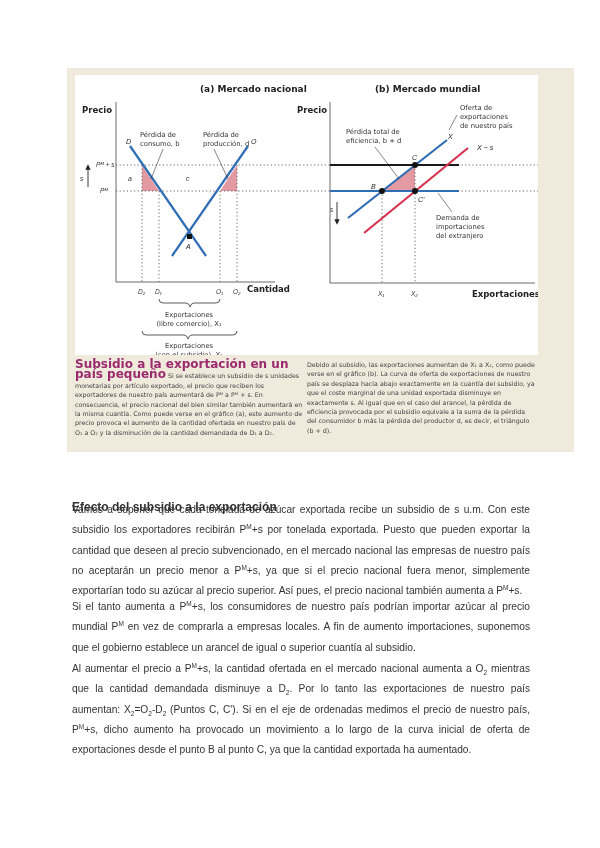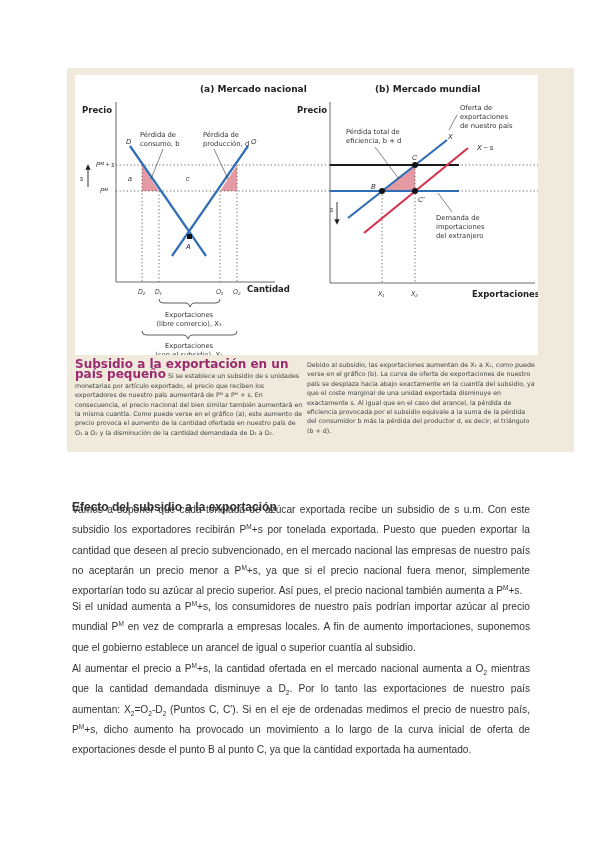--- a/index.html
+++ b/index.html
@@ -139,15 +139,15 @@
   </div>
   <div class="caption right">
     <span>Debido al subsidio, las exportaciones aumentan de X₁ a X₂, como puede verse en el gráfico (b). La curva de oferta de exportaciones de nuestro país se desplaza hacia abajo exactamente en la cuantía del subsidio, ya que el coste marginal de una unidad exportada disminuye en exactamente s. Al igual que en el caso del arancel, la pérdida de eficiencia provocada por el subsidio equivale a la suma de la pérdida del consumidor b más la pérdida del productor d, es decir, el triángulo (b + d).</span>
   </div>
 </div>
 
 <div class="body heading">Efecto del subsidio a la exportación</div>
 
 <div class="body para p1"><span>Vamos a suponer que cada tonelada de azúcar exportada recibe un subsidio de s u.m. Con este subsidio los exportadores recibirán P</span><sup>M</sup><span>+s por tonelada exportada. Puesto que pueden exportar la cantidad que deseen al precio subvencionado, en el mercado nacional las empresas de nuestro país no aceptarán un precio menor a P</span><sup>M</sup><span>+s, ya que si el precio nacional fuera menor, simplemente exportarían todo su azúcar al precio superior. Así pues, el precio nacional también aumenta a P</span><sup>M</sup><span>+s.</span></div>
 
-<div class="body para p2"><span>Si el unidad aumenta a P</span><sup>M</sup><span>+s, los consumidores de nuestro país podrían importar azúcar al precio mundial P</span><sup>M</sup><span> en vez de comprarla a empresas locales. A fin de aumento importaciones, suponemos que el gobierno establece un arancel de igual o superior cuantía al subsidio.</span></div>
+<div class="body para p2"><span>Si el tanto aumenta a P</span><sup>M</sup><span>+s, los consumidores de nuestro país podrían importar azúcar al precio mundial P</span><sup>M</sup><span> en vez de comprarla a empresas locales. A fin de aumento importaciones, suponemos que el gobierno establece un arancel de igual o superior cuantía al subsidio.</span></div>
 
 <div class="body para p3"><span>Al aumentar el precio a P</span><sup>M</sup><span>+s, la cantidad ofertada en el mercado nacional aumenta a O</span><sub>2</sub><span> mientras que la cantidad demandada disminuye a D</span><sub>2</sub><span>. Por lo tanto las exportaciones de nuestro país aumentan: X</span><sub>2</sub><span>=O</span><sub>2</sub><span>-D</span><sub>2</sub><span> (Puntos C, C'). Si en el eje de ordenadas medimos el precio de nuestro país, P</span><sup>M</sup><span>+s, dicho aumento ha provocado un movimiento a lo largo de la curva inicial de oferta de exportaciones desde el punto B al punto C, ya que la cantidad exportada ha aumentado.</span></div>
 
 </body></html>

